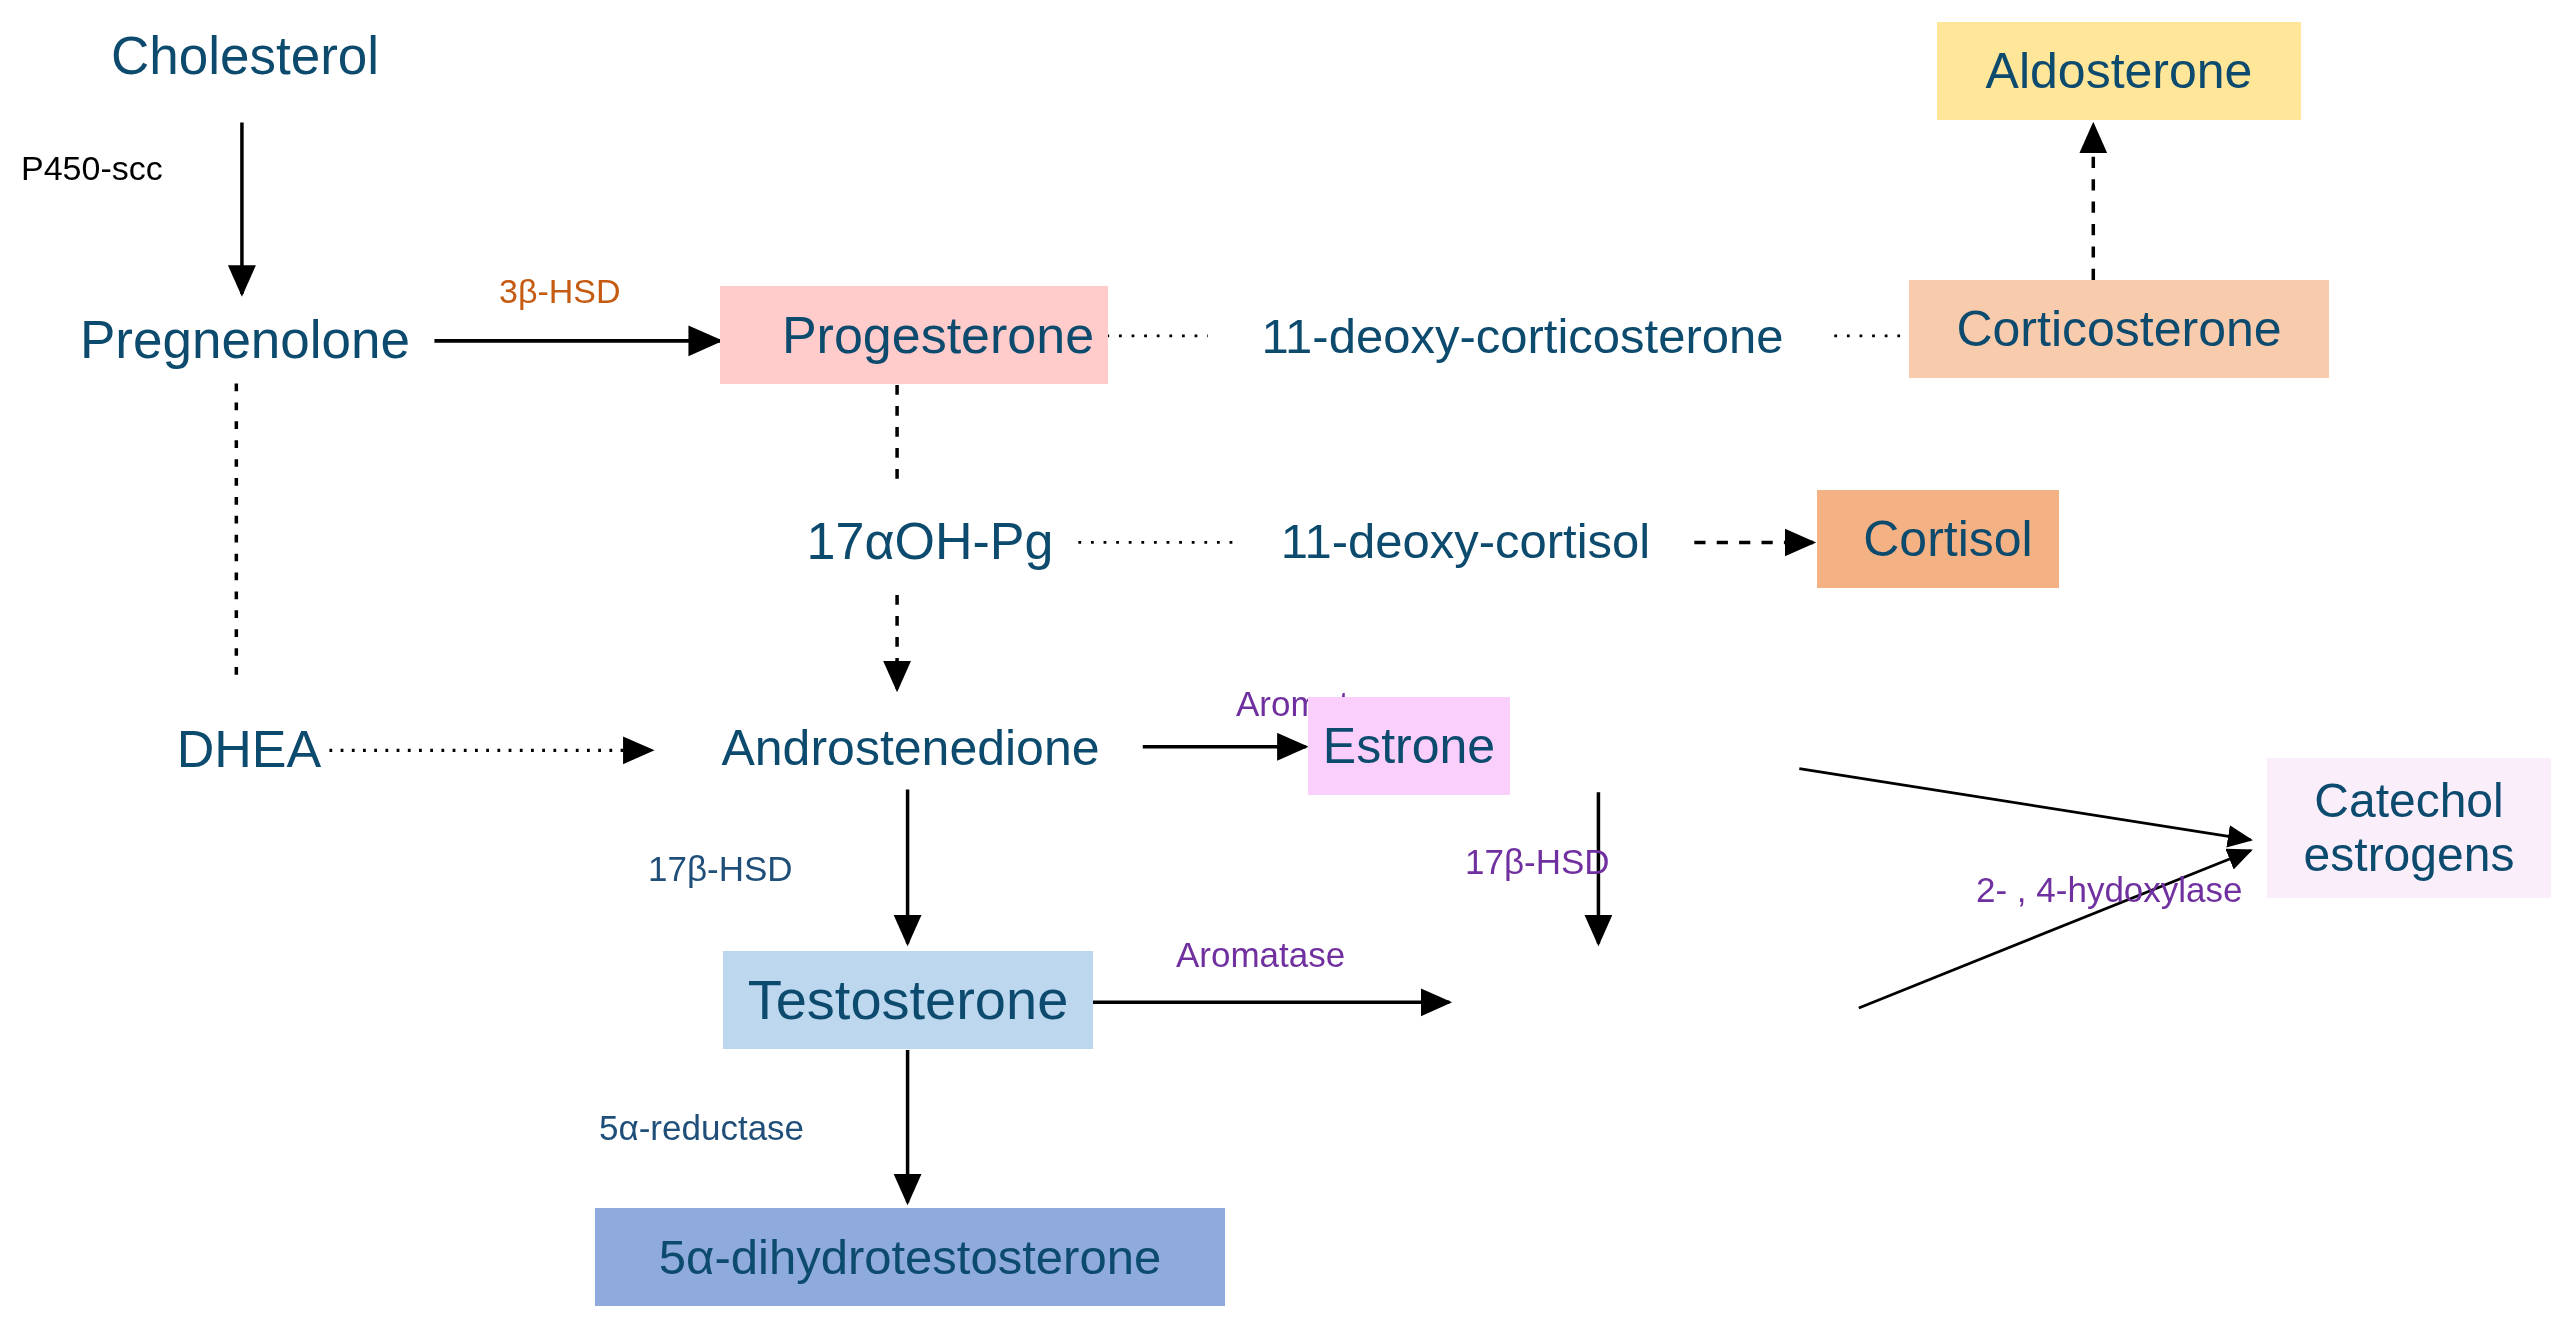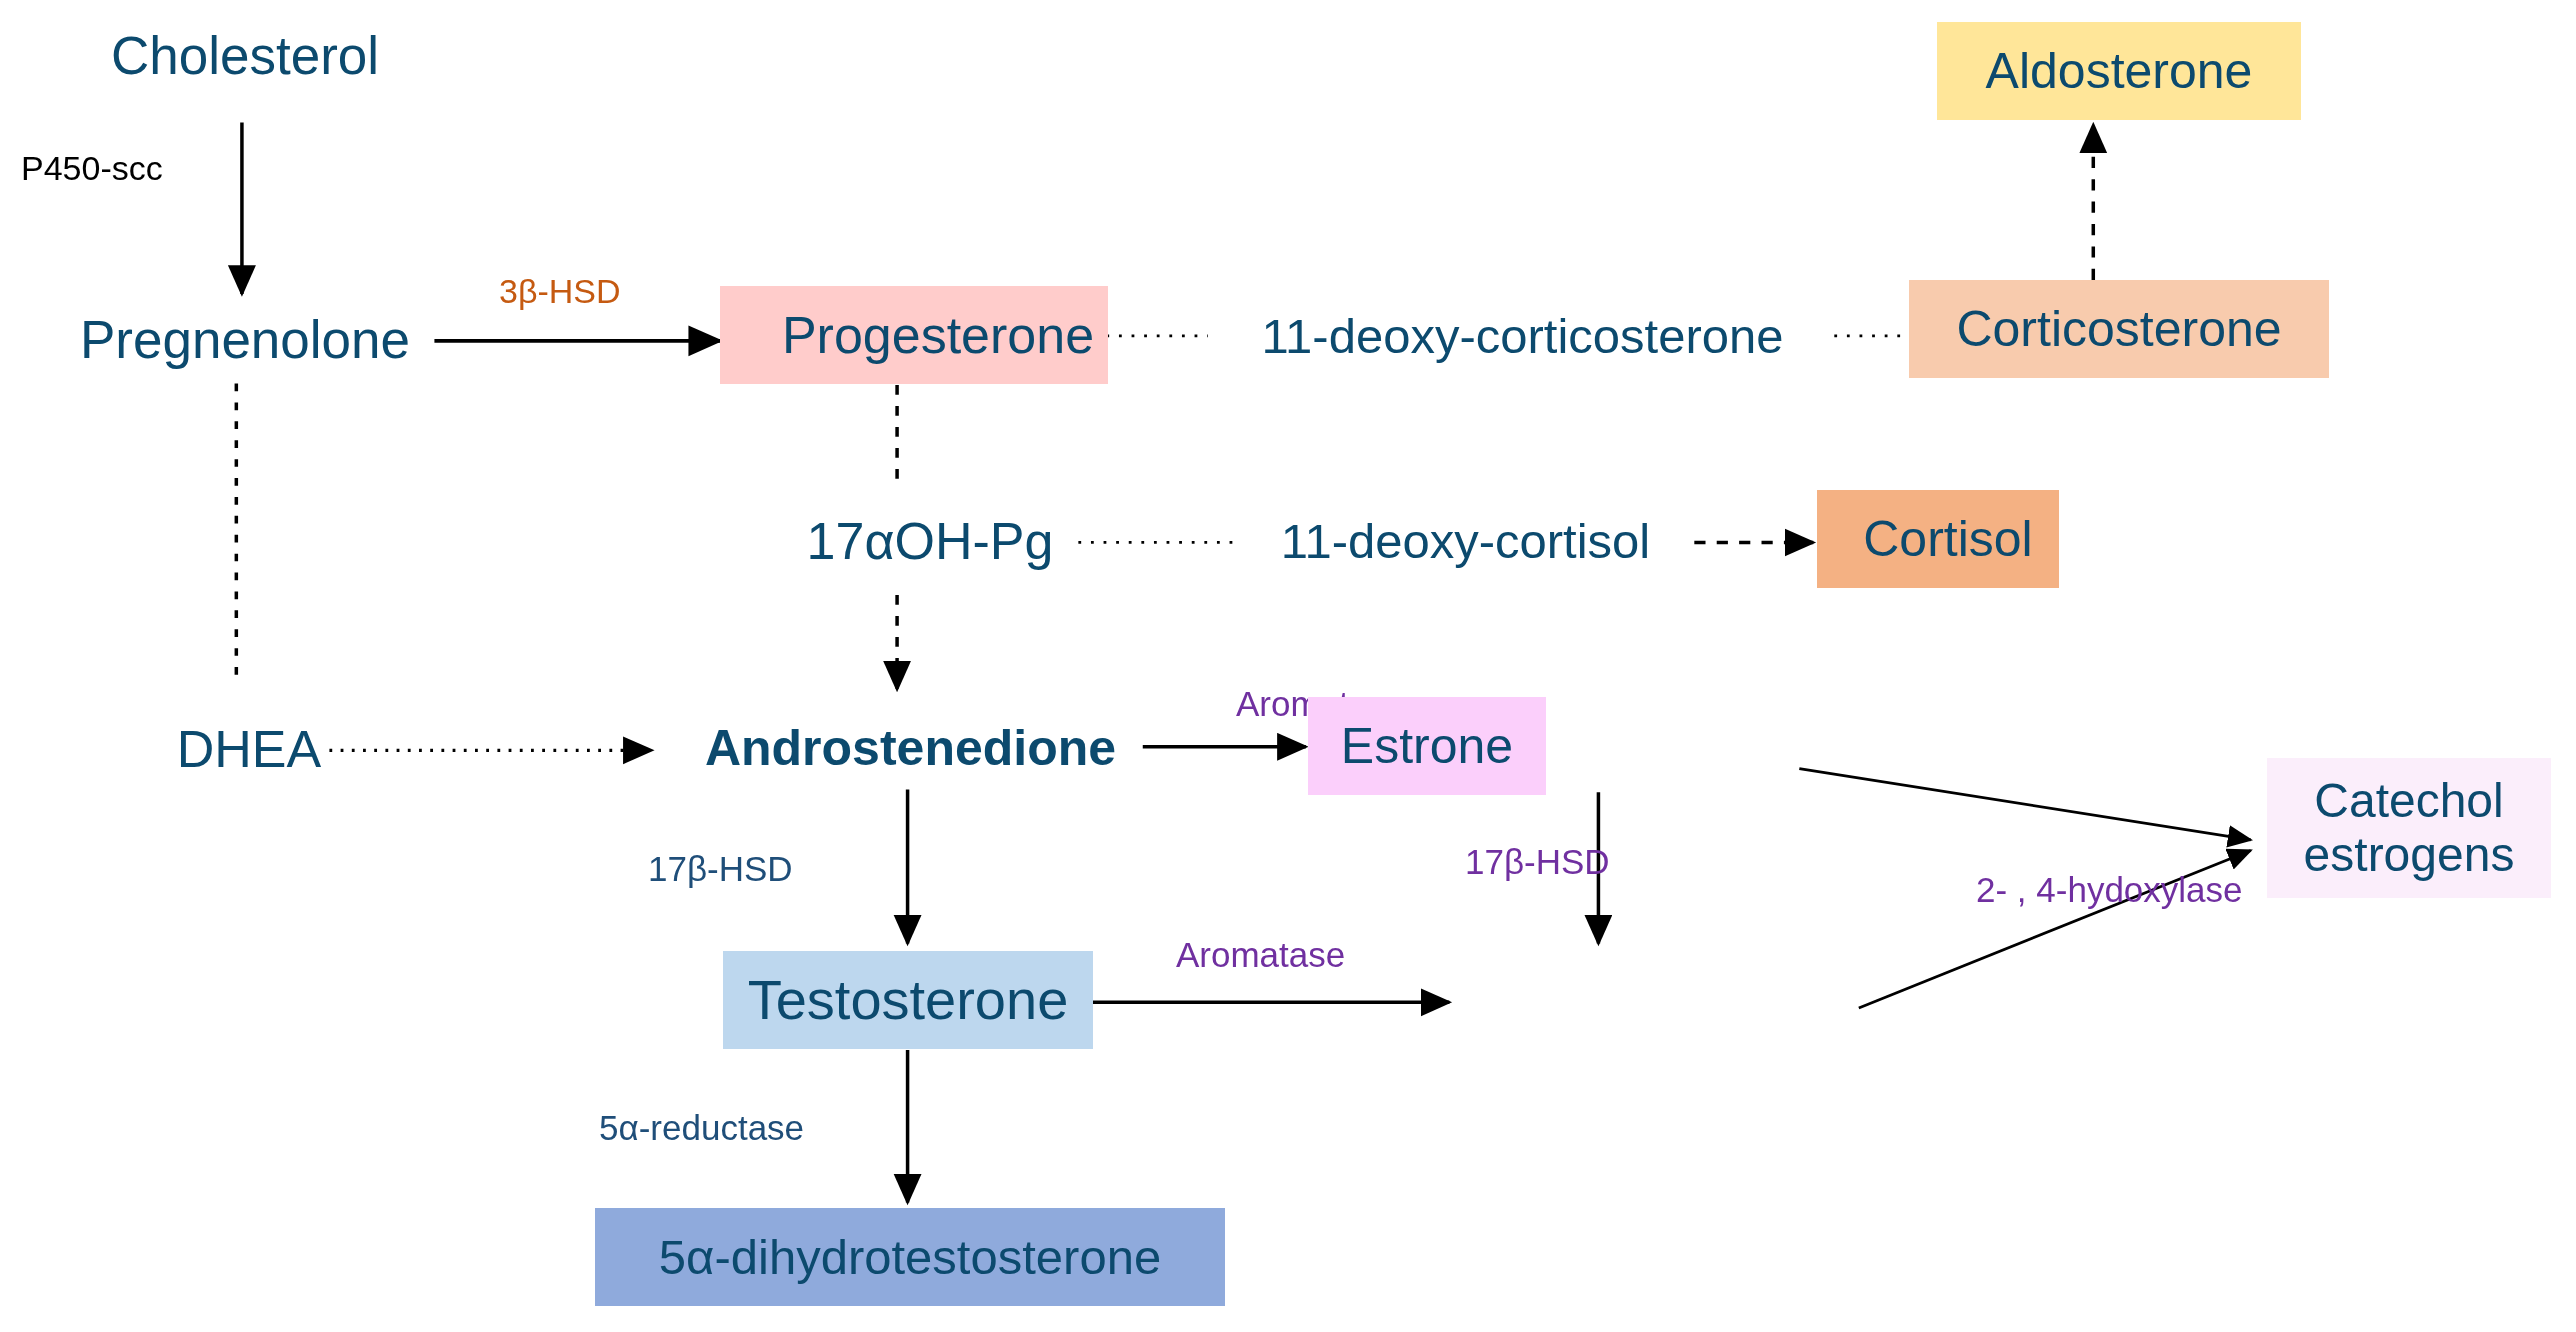--- a/index.html
+++ b/index.html
@@ -140,29 +140,29 @@
   </div>
 
   <div class="node" style="left:1817px; top:490px; width:242px; height:98px; font-size:50px; background:#F4B183;padding-left:20px;">
     <span>Cortisol</span>
   </div>
 
   <div class="node plain" style="left:165px; top:714px; width:168px; height:70px; font-size:52px;">
     <span>DHEA</span>
   </div>
 
-  <div class="node plain" style="left:676px; top:713px; width:469px; height:70px; font-size:50px;font-weight:bold;">
+  <div class="node plain" style="left:676px; top:713px; width:469px; height:70px; font-size:50px;">
     <span>Androstenedione</span>
   </div>
 
   <div class="enz" style="left:1236px; top:686px; font-size:35px; color:#7030A0;">
     <span>Aromatase</span>
   </div>
 
-  <div class="node" style="left:1308px; top:697px; width:238px; height:98px; font-size:50px; background:#FBCFFB;">
+  <div class="node" style="left:1308px; top:697px; width:202px; height:98px; font-size:50px; background:#FBCFFB;">
     <span>Estrone</span>
   </div>
 
   <div class="enz" style="left:648px; top:851px; font-size:35px; color:#1F4E79;">
     <span>17β-HSD</span>
   </div>
 
   <div class="enz" style="left:1465px; top:844px; font-size:35px; color:#7030A0;">
     <span>17β-HSD</span>
   </div>

